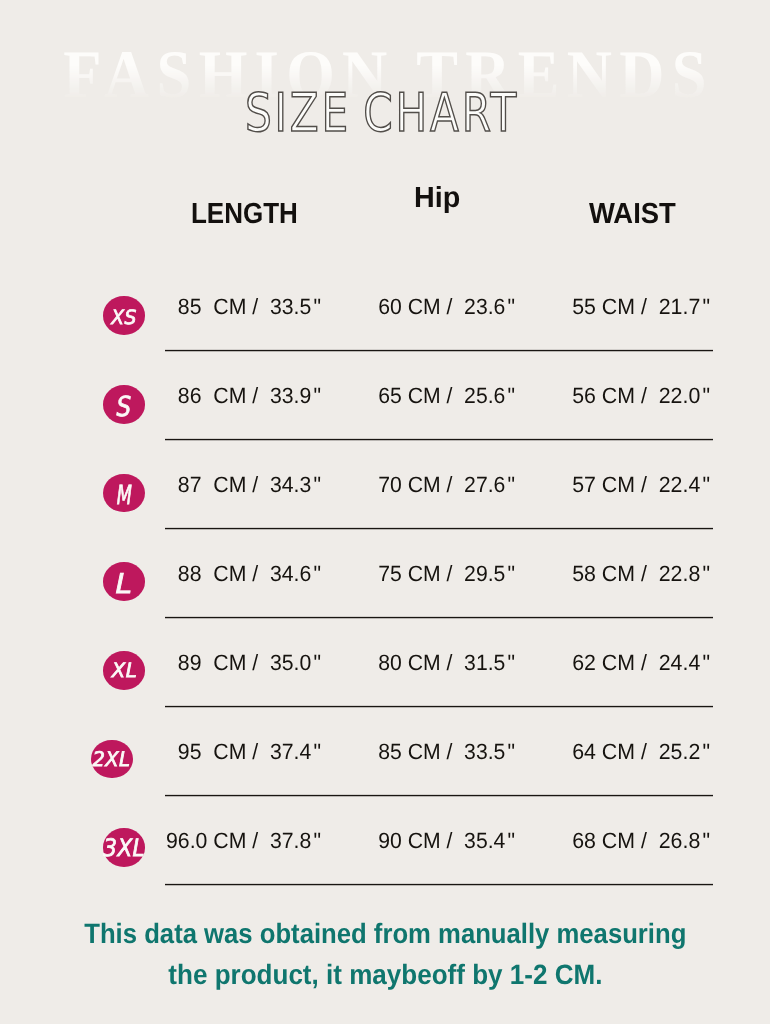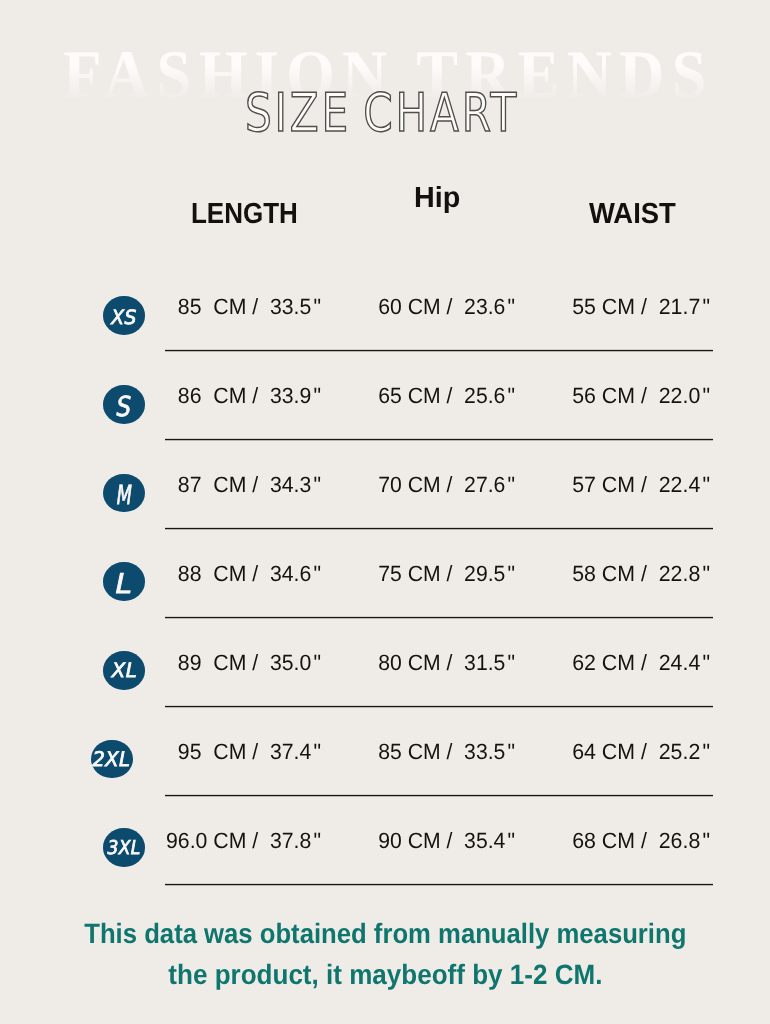--- a/index.html
+++ b/index.html
@@ -21,21 +21,21 @@
     letter-spacing:3.2px;word-spacing:-4.5px;line-height:1;white-space:nowrap;
     color:#fcfcfa;-webkit-text-stroke:1.5px #524e4a;}
   .title span{display:inline-block;transform:scaleX(0.884);transform-origin:center;}
   .brand span{display:inline-block;transform:scaleX(0.92);transform-origin:center;}
 
   
   .colhead{position:absolute;font-weight:bold;font-size:29px;color:#13100e;
     white-space:nowrap;line-height:1;transform-origin:left top;}
 
   
-  .badge{position:absolute;width:41.6px;height:38.6px;border-radius:50%;background:#0c4a6e;
+  .badge{position:absolute;width:41.6px;height:38.6px;border-radius:50%;background:#be185d;
      color:#fbf9f7;font-family:"DejaVu Sans Condensed","DejaVu Sans",sans-serif;
      font-style:oblique 12deg;line-height:38.6px;text-align:center;white-space:nowrap;}
   .badge-txt{position:relative;display:inline-block;transform-origin:center;letter-spacing:0.3px;
      -webkit-text-stroke:0.75px #fbf9f7;}
   .cell{position:absolute;font-size:22px;color:#16130f;white-space:pre;line-height:1;
      text-align:right;transform-origin:right top;}
   .inch{margin-left:2.2px;}
   .sep{position:absolute;height:3px;background:linear-gradient(to bottom,rgba(25,21,18,0) 0%,rgba(25,21,18,0.18) 22%,#191512 40%,#191512 62%,rgba(25,21,18,0.30) 80%,rgba(25,21,18,0) 100%);}
 
   
@@ -96,21 +96,21 @@
           <div class="sep" style="left:165px;top:705px;width:548px"></div>
         </div>
         <div>
           <div class="badge" style="left:91px;top:739.55px"><span class="badge-txt" style="font-size:20.1px;transform:scaleX(1.08);top:0px">2XL</span></div>
           <div class="cell" style="left:121px;width:200px;top:740.5px;transform:scaleX(0.966)">95  CM /  37.4<span class="inch">"</span></div>
           <div class="cell" style="left:315px;width:200px;top:740.5px;transform:scaleX(0.963)">85 CM /  33.5<span class="inch">"</span></div>
           <div class="cell" style="left:510px;width:200px;top:740.5px;transform:scaleX(0.970)">64 CM /  25.2<span class="inch">"</span></div>
           <div class="sep" style="left:165px;top:794px;width:548px"></div>
         </div>
         <div>
-          <div class="badge" style="left:103.3px;top:828.18px"><span class="badge-txt" style="font-size:19px;transform:scaleX(1);top:1.3px">3XL</span></div>
+          <div class="badge" style="left:103.3px;top:828.18px"><span class="badge-txt" style="font-size:24px;transform:scaleX(1);top:1.3px">3XL</span></div>
           <div class="cell" style="left:121px;width:200px;top:829.5px;transform:scaleX(0.966)">96.0 CM /  37.8<span class="inch">"</span></div>
           <div class="cell" style="left:315px;width:200px;top:829.5px;transform:scaleX(0.963)">90 CM /  35.4<span class="inch">"</span></div>
           <div class="cell" style="left:510px;width:200px;top:829.5px;transform:scaleX(0.970)">68 CM /  26.8<span class="inch">"</span></div>
           <div class="sep" style="left:165px;top:883px;width:548px"></div>
         </div>
       </div>
   </div>
 
   <div>
     <div class="note" style="top:920px"><span>This data was obtained from manually measuring</span></div>

